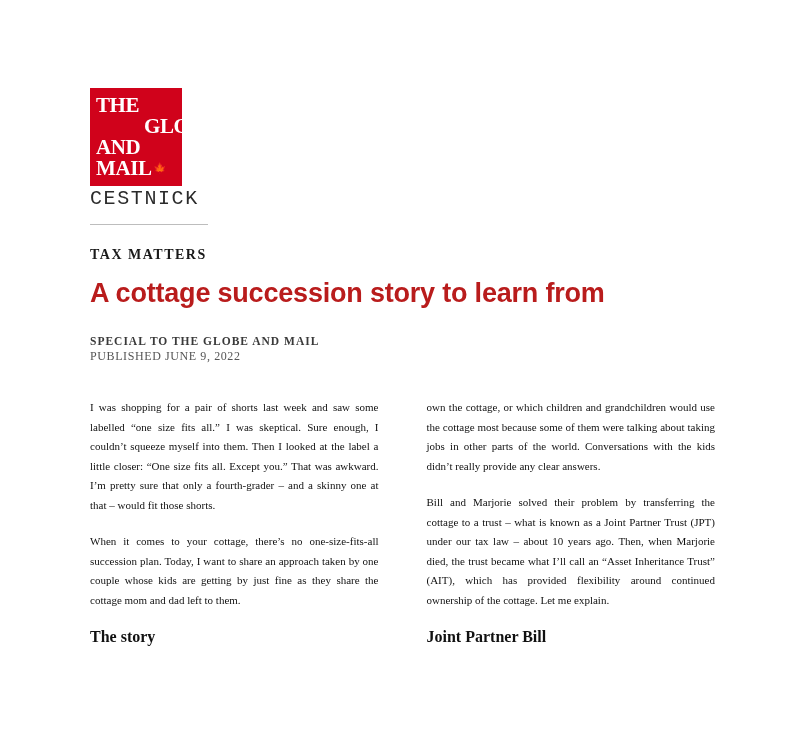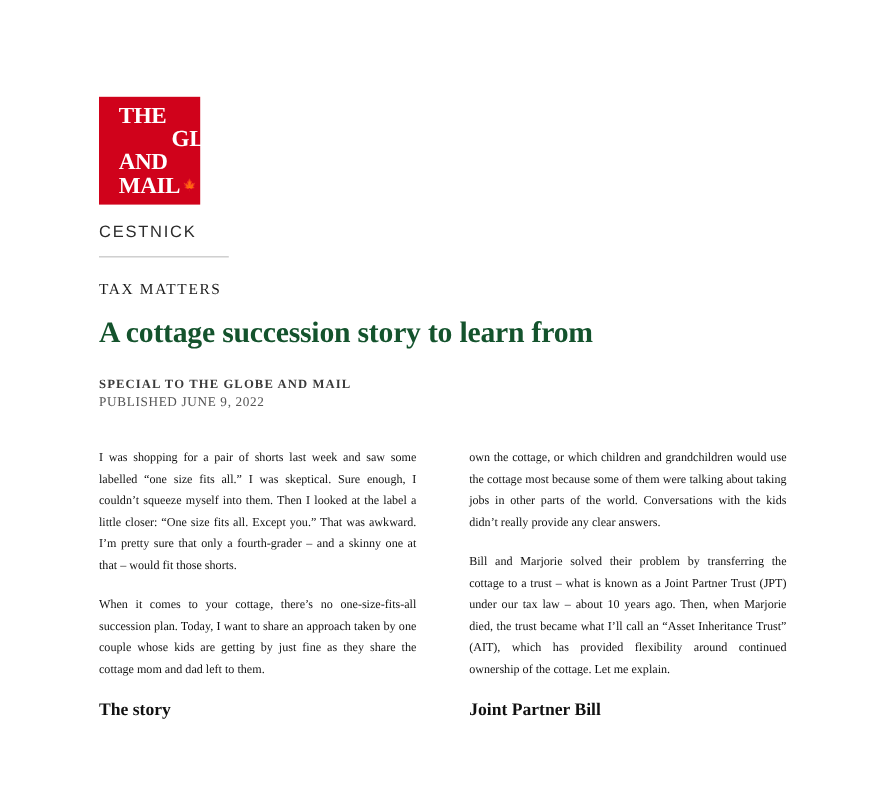--- a/index.html
+++ b/index.html
@@ -26,21 +26,21 @@
     top: 88px;
     width: 625px;
   }
 
   
   .masthead {
     width: 92px;
     height: 98px;
     background: #d0021b;
     color: #ffffff;
-    padding: 12px;
+    padding: 0;
     box-sizing: border-box;
     display: flex;
     flex-direction: column;
     justify-content: center;
     align-items: flex-start;
   }
   .masthead .line {
     font-family: "Liberation Serif", serif;
     font-weight: bold;
     font-size: 21px;
@@ -55,50 +55,50 @@
     margin-left: 48px;
   }
   .masthead .line .leaf {
     font-size: 11px;
     vertical-align: 3px;
     margin-left: 2px;
   }
 
   
   .byline {
-    margin-top: 16px;
-    font-family: Liberation Sans, sans-serif;
-    font-size: 15px;
+    margin-top: 1px;
+    font-family: Liberation Mono, monospace;
+    font-size: 20px;
     letter-spacing: 1.6px;
     color: #2b2b2b;
     text-transform: uppercase;
   }
   .rule {
     margin-top: 14px;
     width: 118px;
     height: 1px;
     background: #bdbdbd;
   }
 
   .kicker {
     margin-top: 22px;
     font-family: "Liberation Serif", serif;
     font-size: 14px;
     letter-spacing: 1.5px;
-    font-weight: normal;
+    font-weight: bold;
     color: #1a1a1a;
     text-transform: uppercase;
   }
 
   .headline {
     margin-top: 14px;
-    font-family: Liberation Serif, serif;
+    font-family: Liberation Sans, sans-serif;
     font-size: 27px;
     font-weight: bold;
-    color: #14532d;
+    color: #b91c1c;
     letter-spacing: -0.2px;
     line-height: 32px;
   }
 
   .credit {
     margin-top: 26px;
     font-family: "Liberation Serif", serif;
     font-size: 11.5px;
     letter-spacing: 1.0px;
     font-weight: bold;

